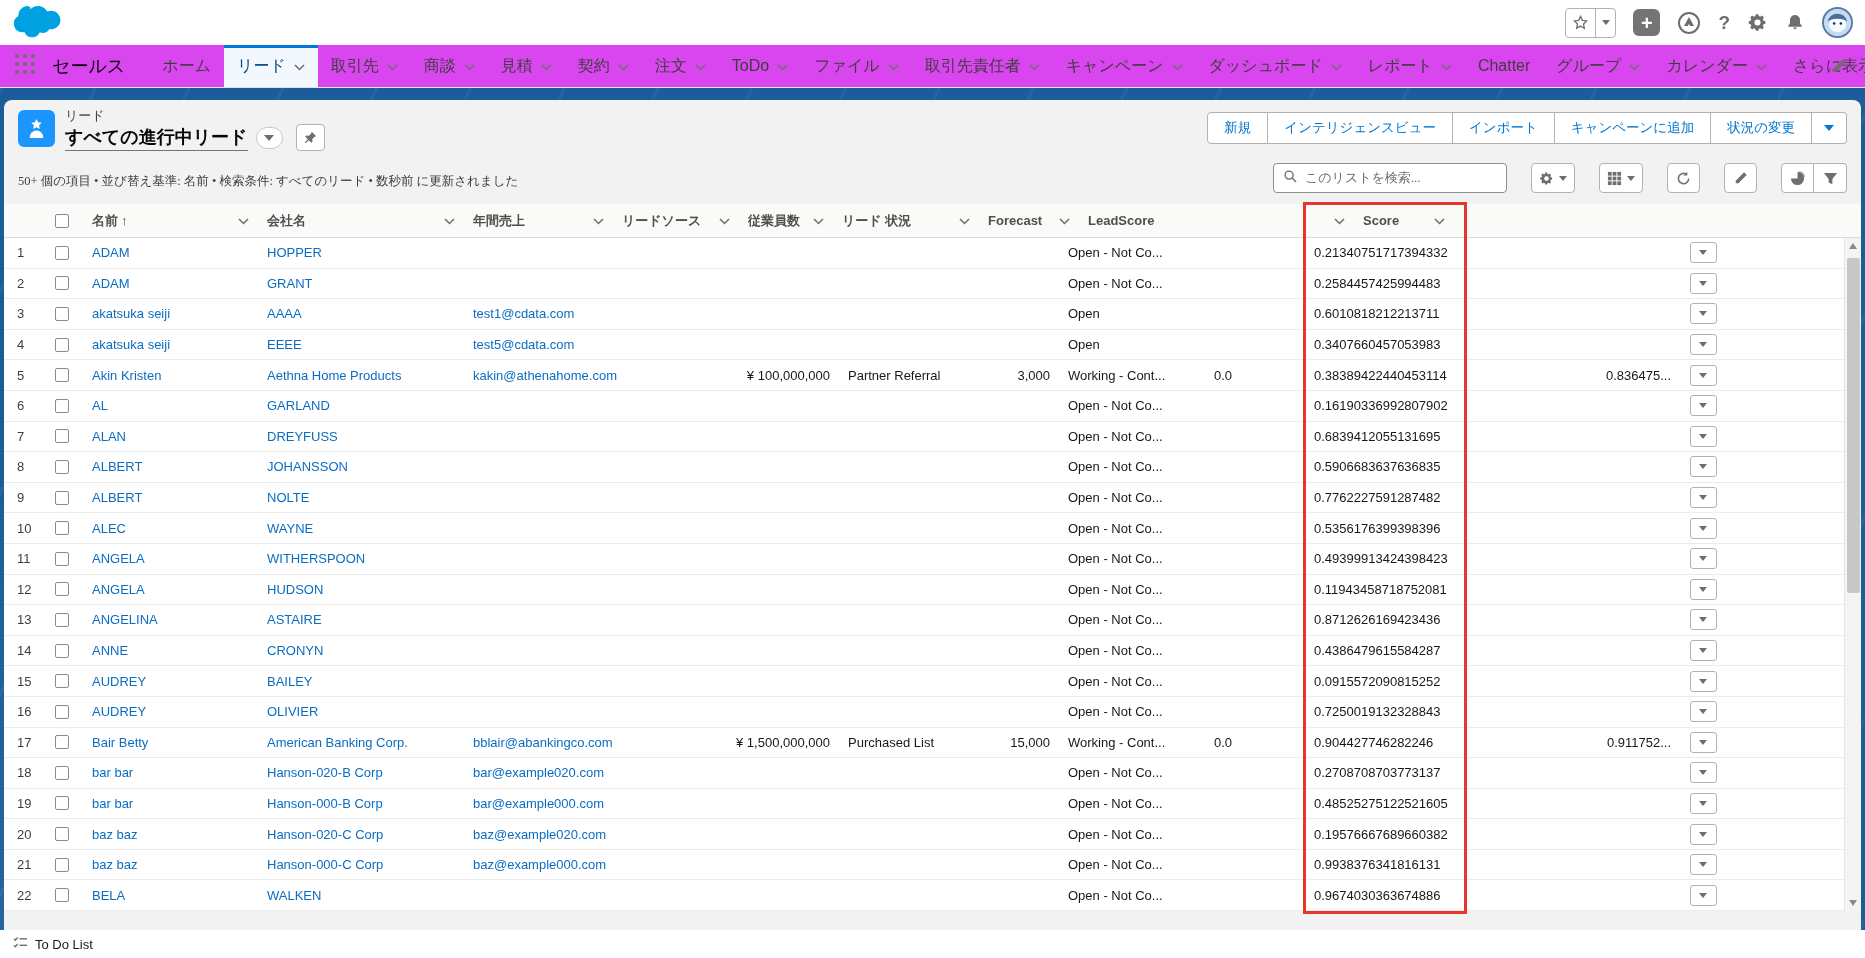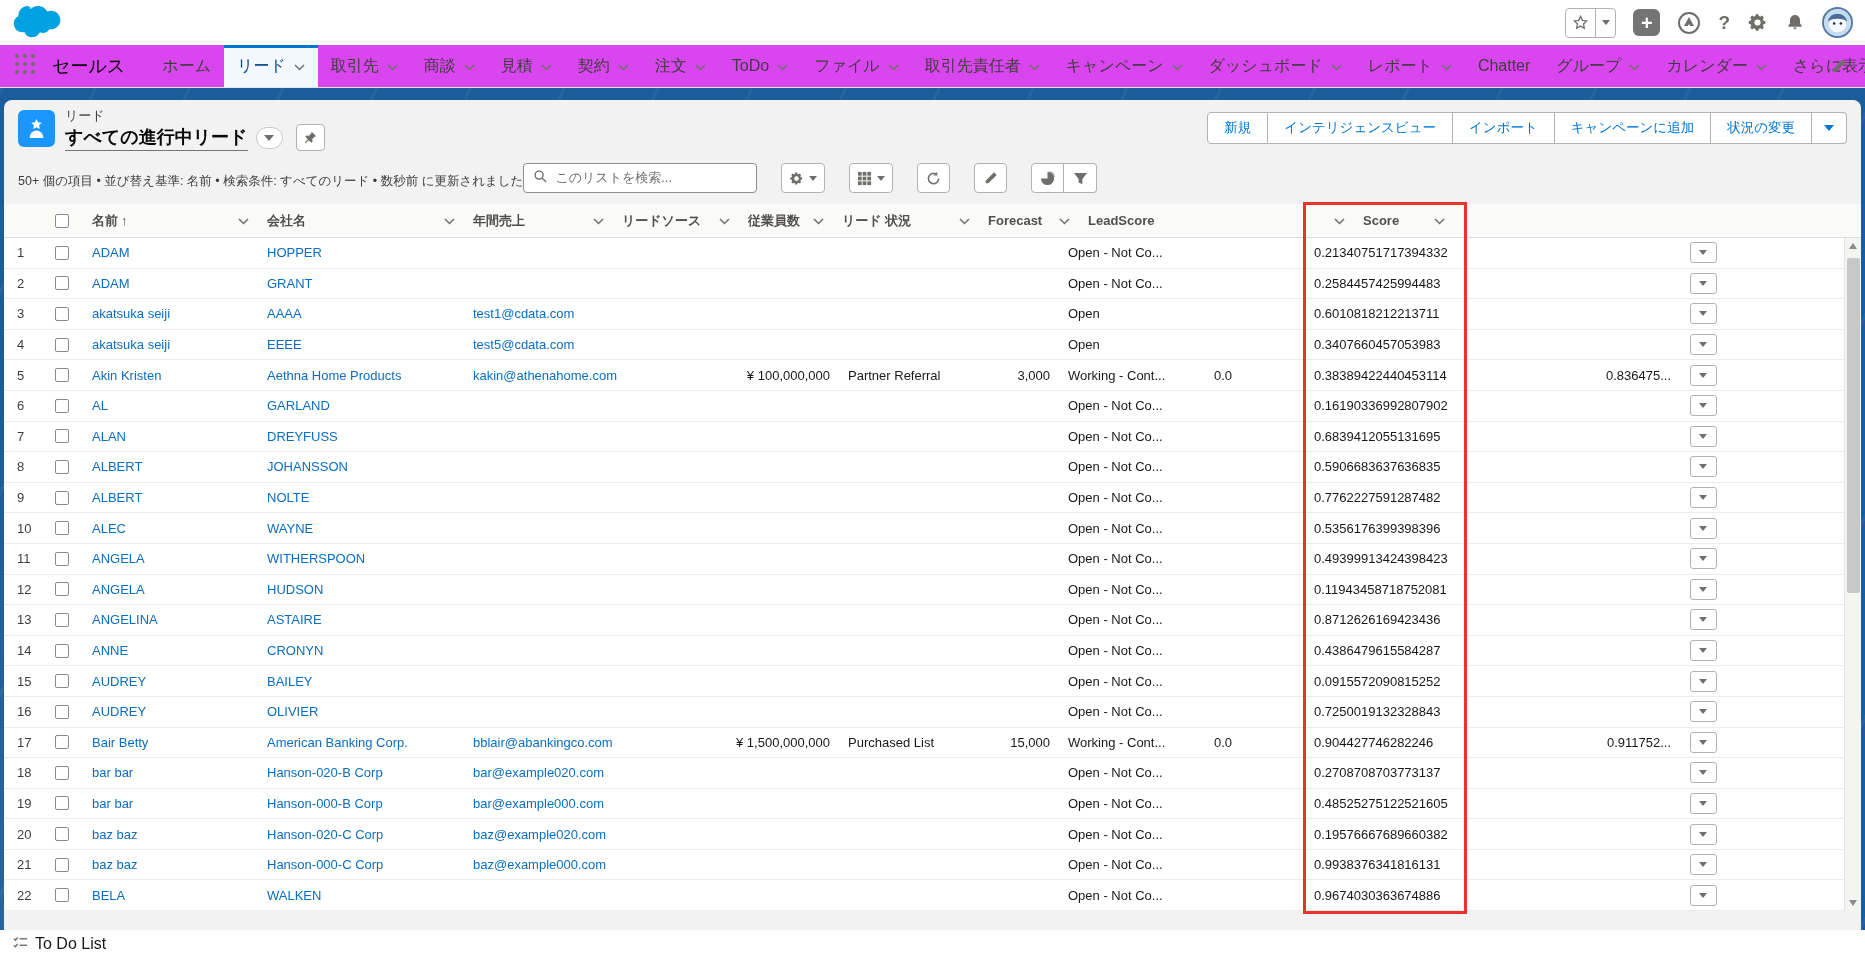--- a/index.html
+++ b/index.html
@@ -39,21 +39,21 @@
 .obj-label{font-size:13px;color:#3e3e3c;line-height:15px;}
 .title-line{display:flex;align-items:center;gap:8px;margin-top:1px;}
 .list-title{font-size:18px;font-weight:bold;color:#080707;border-bottom:1px solid #747474;padding-bottom:1px;white-space:nowrap;}
 .title-dd{width:27px;height:22px;border:1px solid #c9c9c9;background:#fff;border-radius:11px;display:flex;align-items:center;justify-content:center;}
 .pin-btn{width:29px;height:27px;border:1px solid #b4b2b1;background:#fff;border-radius:4px;display:flex;align-items:center;justify-content:center;margin-left:5px;}
 .actions{display:flex;height:32px;margin-top:4px;margin-left:40px;}
 .abtn{border:1px solid #b4b2b1;border-left-width:0;background:#fff;color:#0176d3;font-size:13.5px;padding:0 16px;display:flex;align-items:center;white-space:nowrap;cursor:pointer;}
 .abtn:first-child{border-left-width:1px;border-radius:4px 0 0 4px;}
 .abtn.dd{padding:0 12px;border-radius:0 4px 4px 0;}
 .abtn .tri{width:0;height:0;border-left:5px solid transparent;border-right:5px solid transparent;border-top:6px solid #0176d3;}
-.head-row2{display:flex;justify-content:flex-start;align-items:flex-end;height:40px;padding-bottom:5px;}
+.head-row2{display:flex;justify-content:space-between;align-items:flex-end;height:40px;padding-bottom:5px;font-family:Liberation Serif, serif;}
 .meta{font-size:12.5px;color:#3e3e3c;padding-bottom:3px;}
 .tools{display:flex;gap:24px;align-items:center;}
 .list-search{width:234px;height:30px;border:1px solid #8f8f8f;border-radius:4px;background:#fff;display:flex;align-items:center;gap:8px;padding:0 10px;font-size:13px;color:#706e6b;}
 .tbtn{height:30px;min-width:33px;border:1px solid #b4b2b1;background:#fff;border-radius:4px;display:flex;align-items:center;justify-content:center;gap:5px;padding:0 7px;cursor:pointer;}
 .tbtn .tri{width:0;height:0;border-left:4px solid transparent;border-right:4px solid transparent;border-top:5px solid #706e6b;}
 .tgroup{display:flex;}
 .tgroup .tbtn{border-radius:0;border-left-width:0;}
 .tgroup .tbtn:first-child{border-radius:4px 0 0 4px;border-left-width:1px;}
 .tgroup .tbtn:last-child{border-radius:0 4px 4px 0;}
 
@@ -77,21 +77,21 @@
 .cb{width:14px;height:14px;border:1px solid #8a8a8a;border-radius:2px;background:#fff;cursor:pointer;}
 .actbtn{width:27px;height:21px;border:1px solid #b4b2b1;border-radius:3px;background:#fff;display:flex;align-items:center;justify-content:center;cursor:pointer;}
 .actbtn .tri{width:0;height:0;border-left:4px solid transparent;border-right:4px solid transparent;border-top:5px solid #706e6b;}
 .red-box{position:absolute;left:1299px;top:-2px;width:164px;height:calc(100% + 5px);border:3px solid #e8352b;pointer-events:none;z-index:5;}
 .vscroll{position:absolute;top:34px;right:0;width:17px;height:673px;background:#f4f4f3;border-left:1px solid #e6e6e6;z-index:6;}
 .vs-up{position:absolute;top:5px;left:4px;width:0;height:0;border-left:4px solid transparent;border-right:4px solid transparent;border-bottom:6px solid #8a8a8a;}
 .vs-dn{position:absolute;bottom:5px;left:4px;width:0;height:0;border-left:4px solid transparent;border-right:4px solid transparent;border-top:6px solid #8a8a8a;}
 .vthumb{position:absolute;top:20px;left:2px;width:13px;height:335px;background:#c8c8c8;border-radius:2px;cursor:grab;}
 
 
-.footer{height:28px;background:#fff;display:flex;align-items:center;padding-left:13px;gap:7px;font-size:16px;color:#181818;}
+.footer{height:28px;background:#fff;display:flex;align-items:center;padding-left:13px;gap:7px;font-size:13px;color:#181818;}
 </style>
 </head>
 <body>
 
 <div class="gh">
   <div class="gh-logo">
     <svg width="54" height="40" viewBox="0 0 54 40">
         <path fill="#00a1e0" d="M22 8c2.5-2.6 6-4.2 9.9-4.2 5.1 0 9.6 2.8 12 7a12 12 0 0 1 4.9-1c6.6 0 12 5.4 12 12s-5.4 12-12 12c-.8 0-1.6-.1-2.4-.2a9.3 9.3 0 0 1-8.1 4.8c-1.4 0-2.7-.3-3.9-.8a10.7 10.7 0 0 1-19.8-.5c-.9.2-1.8.3-2.7.3A10.9 10.9 0 0 1 6.7 17a12.5 12.5 0 0 1 10.6-13c1.8 0 3.4.4 4.7 1.2z" transform="scale(0.78)"></path>
       </svg>
   </div>

